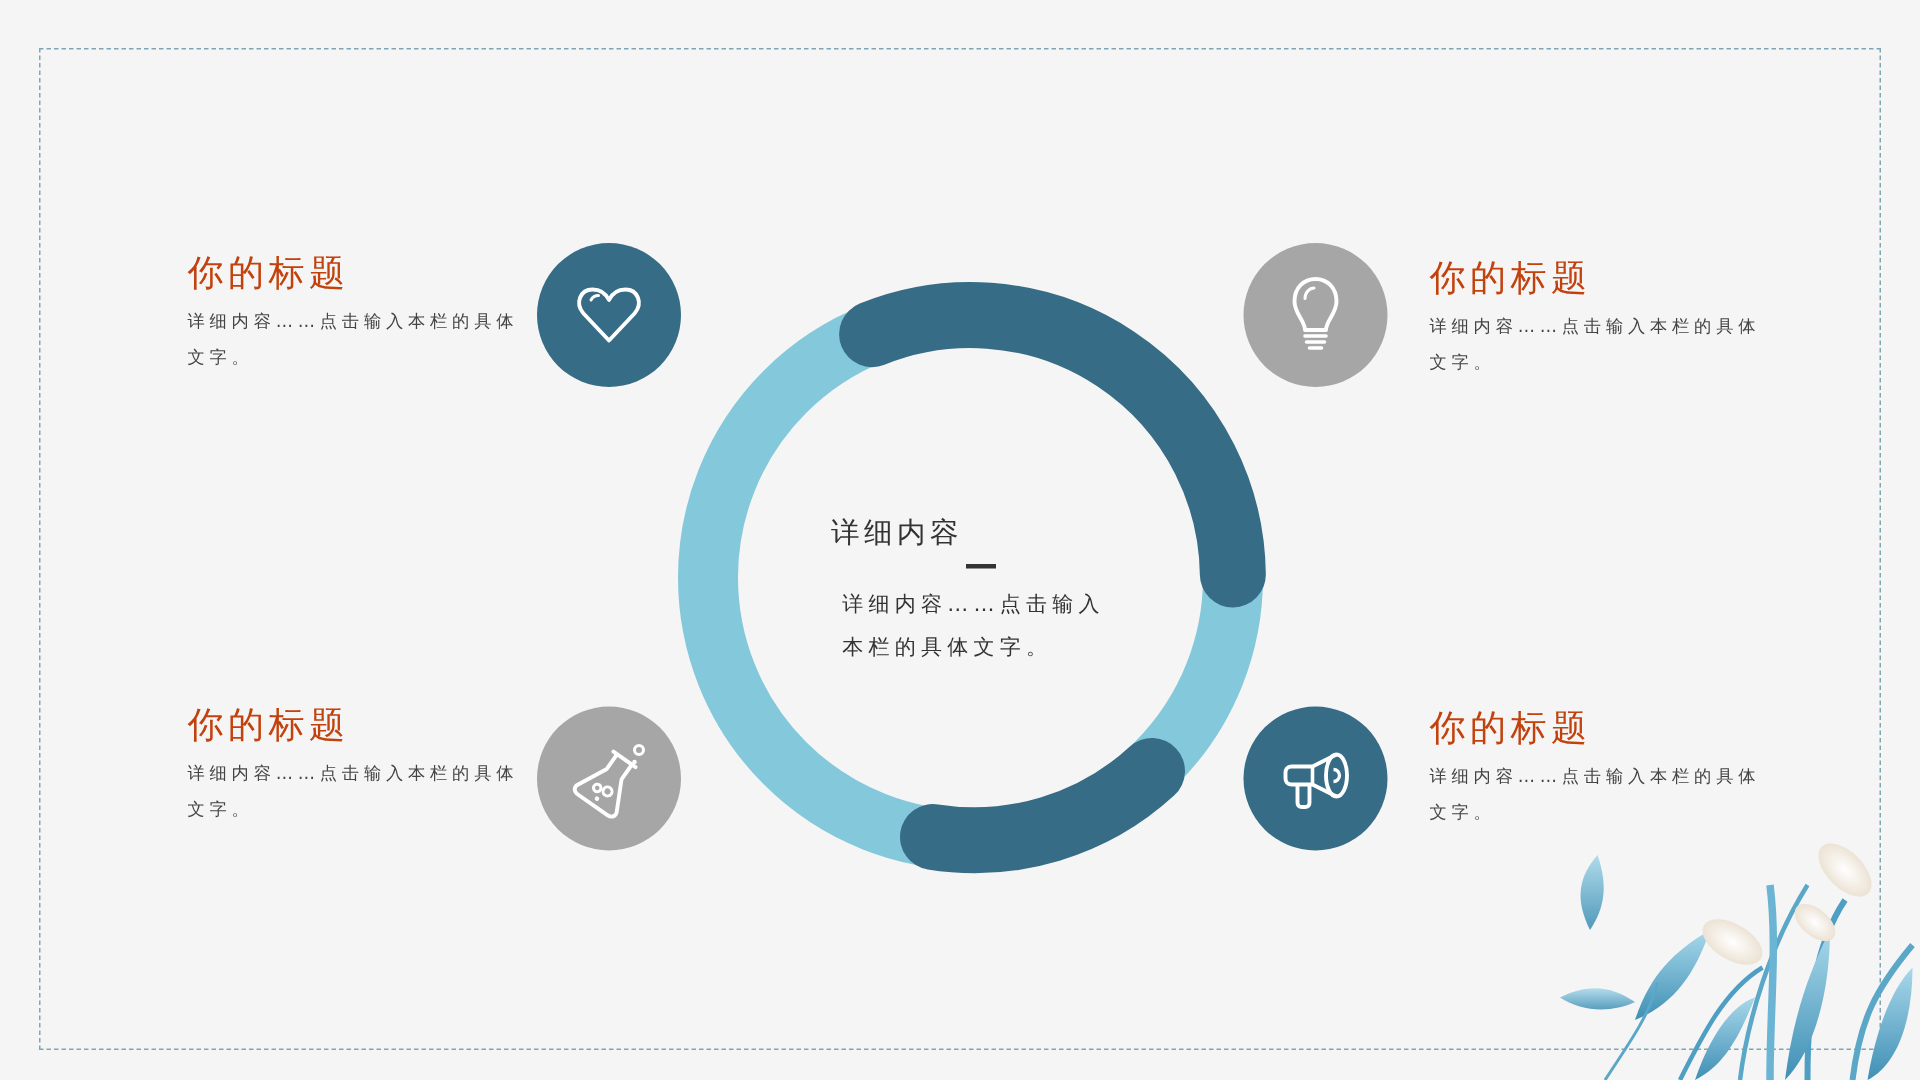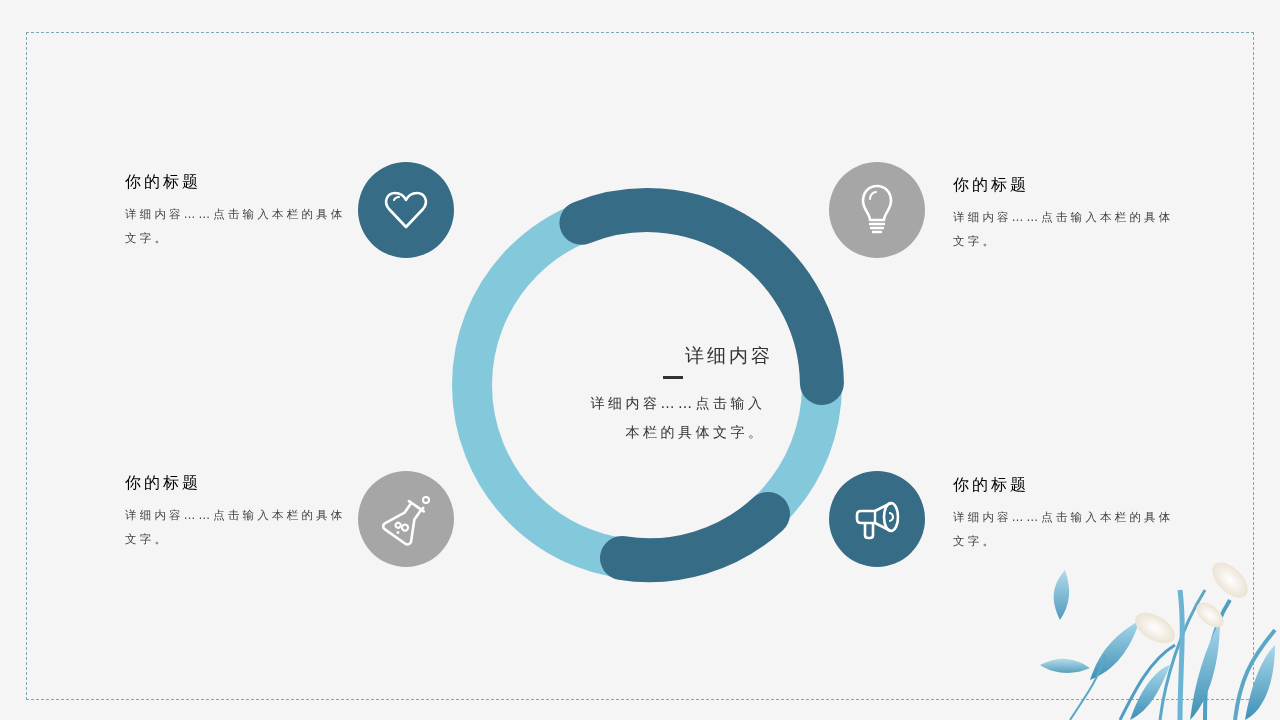--- a/index.html
+++ b/index.html
@@ -1,24 +1,24 @@
 <!DOCTYPE html>
 <html><head>
 <meta charset="utf-8">
 <style>
   html,body{margin:0;padding:0;}
   body{width:1280px;height:720px;background:#f5f5f5;position:relative;overflow:hidden;font-family:"DejaVu Sans","Liberation Sans",sans-serif;color:#333;}
   .frame{position:absolute;left:26px;top:32px;width:1228px;height:668px;border:1px dashed #7fa6b6;box-sizing:border-box;}
   .block{position:absolute;}
-  .title{font-size:16px;letter-spacing:3px;color:#000000;margin:0;line-height:28px;}
+  .title{font-size:24px;letter-spacing:3px;color:#c2410c;margin:0;line-height:28px;}
   .desc{font-size:11.5px;letter-spacing:3.2px;color:#444;line-height:24px;margin-top:6px;width:235px;}
   .icon-circle{position:absolute;width:96px;height:96px;border-radius:50%;display:flex;align-items:center;justify-content:center;}
   .dark{background:#366c85;}
   .gray{background:#a6a6a6;}
-  .center-text{position:absolute;left:573px;top:340px;width:200px;text-align:right;}
+  .center-text{position:absolute;left:554px;top:340px;width:200px;text-align:left;}
   .center-title{font-size:19px;letter-spacing:3px;color:#333;line-height:30px;}
   .center-bar{width:20px;height:3px;background:#333;margin:6px auto 10px;}
   .center-desc{font-size:14px;letter-spacing:3.5px;color:#333;line-height:29px;width:185px;margin:0 auto;}
   svg.ring{position:absolute;left:0;top:0;}
   .plant{position:absolute;left:1030px;top:550px;width:250px;height:170px;}
 </style>
 </head>
 <body>
 
 <div class="frame"></div>

